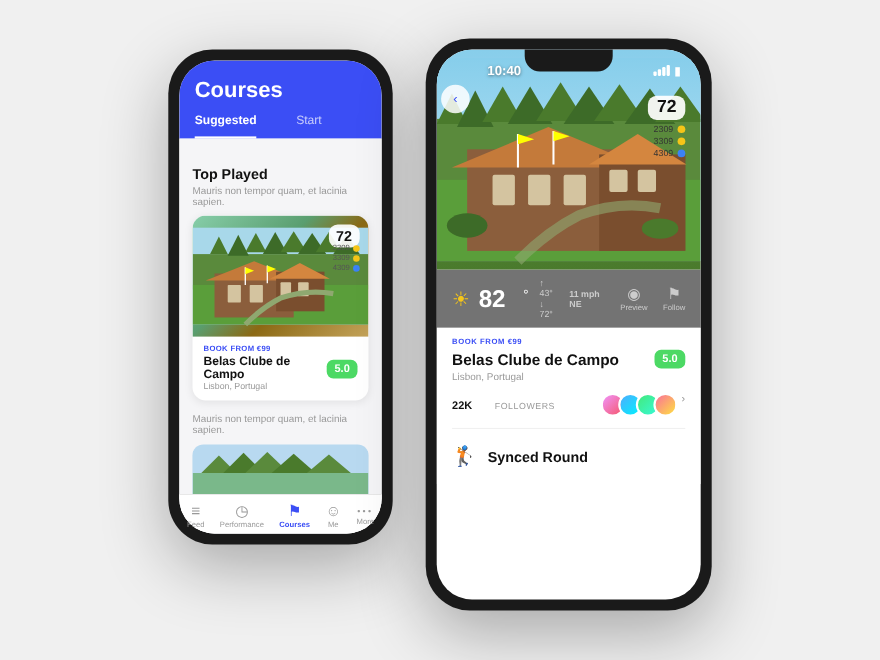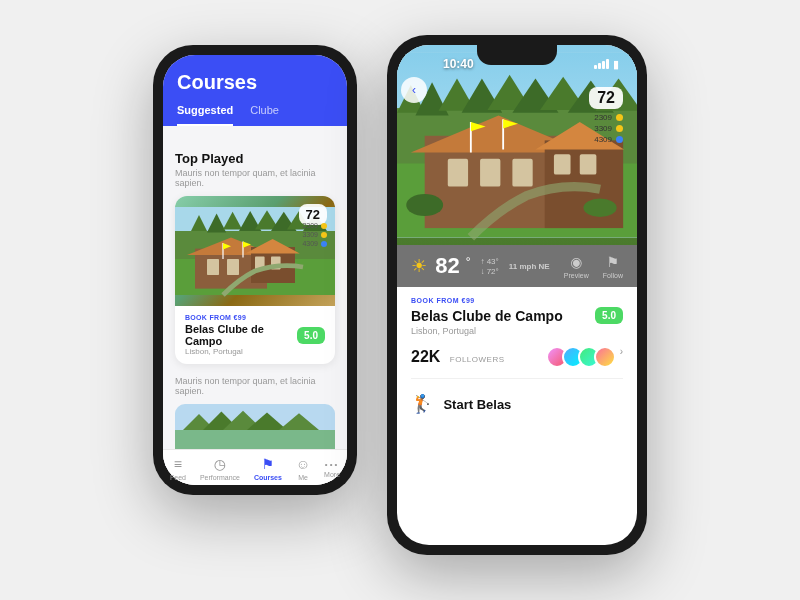--- a/index.html
+++ b/index.html
@@ -72,21 +72,21 @@
 
     .left-title {
       color: #fff;
       font-size: 20px;
       font-weight: 700;
       margin-bottom: 10px;
     }
 
     .left-tabs {
       display: flex;
-      gap: 17px;
+      gap: 36px;
       text-align: center;
     }
 
     .tab {
       color: rgba(255,255,255,0.7);
       font-size: 11px;
       padding-bottom: 8px;
       cursor: pointer;
     }
 
@@ -353,21 +353,21 @@
       background: rgba(0,0,0,0.55);
       display: flex;
       align-items: center;
       padding: 8px 14px;
       gap: 8px;
     }
 
     .weather-temp {
       display: flex;
       align-items: flex-start;
-      gap: 6px;
+      gap: 16px;
     }
 
     .sun-icon {
       font-size: 18px;
       color: #f5c518;
     }
 
     .temp-main {
       font-size: 22px;
       font-weight: 700;
@@ -464,24 +464,24 @@
 
     .followers-label {
       font-size: 8px;
       color: #999;
       font-weight: 400;
       text-transform: uppercase;
       letter-spacing: 0.5px;
     }
 
     .followers-count {
-      font-size: 16px;
+      font-size: 10px;
       font-weight: 700;
       color: #111;
-      margin-right: 5px;
+      margin-right: 16px;
     }
 
     .follower-avatars {
       display: flex;
     }
 
     .follower-avatar {
       width: 22px;
       height: 22px;
       border-radius: 50%;
@@ -539,21 +539,21 @@
 
 <div class="container">
 
   <div class="phone phone-left">
     <div class="phone-inner">
 
       <div class="left-header">
         <div class="left-title">Courses</div>
         <div class="left-tabs">
           <div class="tab active">Suggested</div>
-          <div class="tab">Clube</div>
+          <div class="tab">Start</div>
         </div>
       </div>
 
       <div class="left-body-scroll">
 
         <div class="section-title">Top Played</div>
         <div class="section-subtitle">Mauris non tempor quam, et lacinia sapien.</div>
 
         <div class="card">
           <div class="card-image">
@@ -791,20 +791,20 @@
             <div class="follower-avatar avatar-3"></div>
             <div class="follower-avatar avatar-4"></div>
             <span class="more-followers">›</span>
           </div>
         </div>
 
         <div class="divider"></div>
 
         <div class="start-round-row">
           <span class="golf-icon">🏌</span>
-          <span class="start-round-text">Start Belas</span>
+          <span class="start-round-text">Synced Round</span>
         </div>
       </div>
 
     </div>
   </div>
 
 </div>
 
 </body></html>

